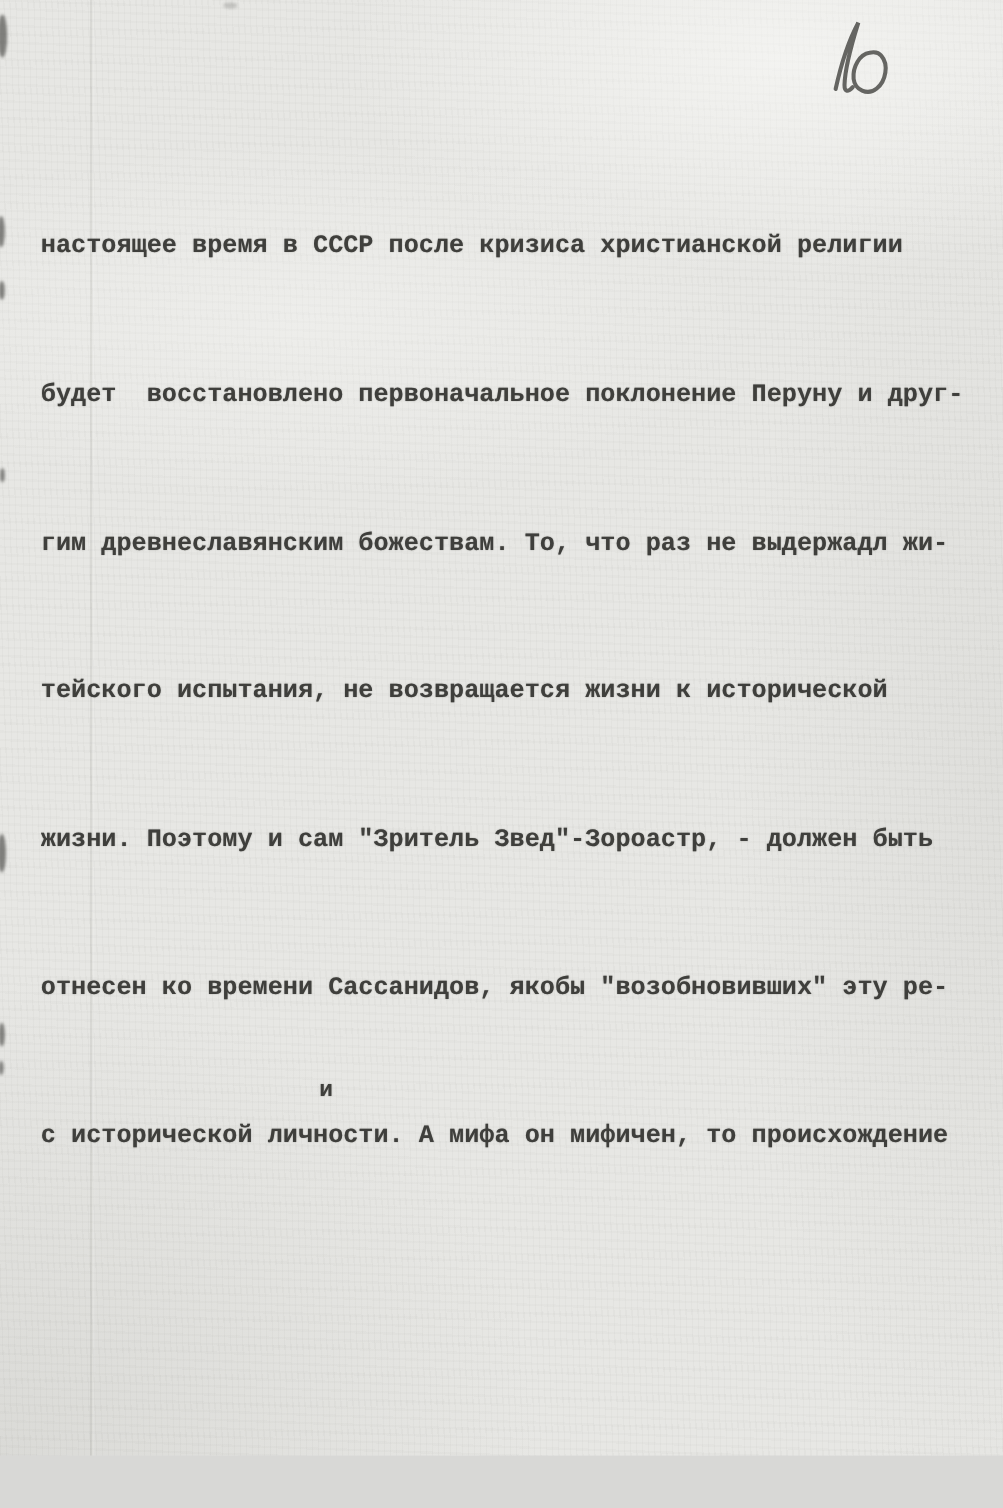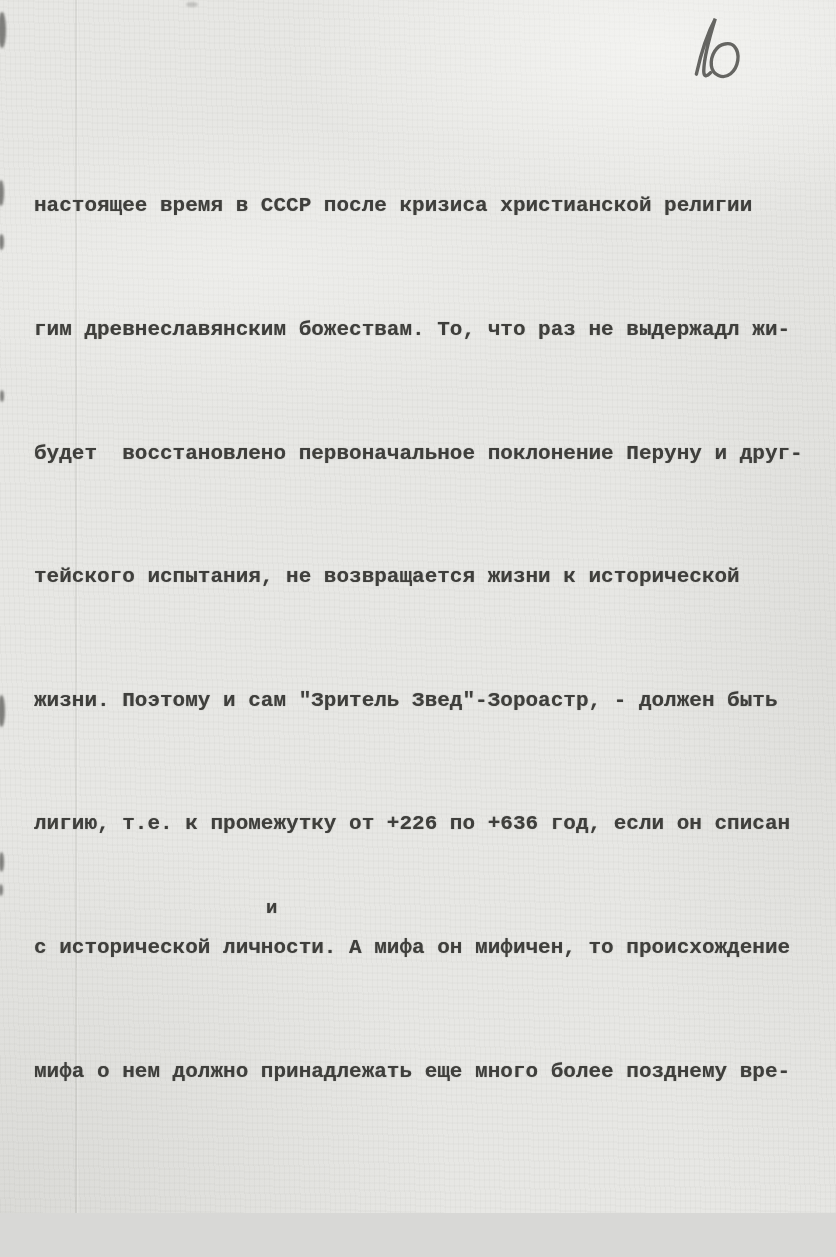--- a/index.html
+++ b/index.html
@@ -74,27 +74,26 @@
   <div class="smudge s7"></div>
   <div class="smudge s8"></div>
 
   <svg class="pagenum" viewBox="0 0 58 76" role="img" aria-label="10">
     <path d="M13 64 C15 46 19 24 26 7 C22 27 19 48 20 60 C20.5 65 23 66.5 27 61"></path>
     <path d="M38 31 C30 33 25 44 27 54 C29 63 40 67 47 60 C54 53 55 39 48 32.5 C45 29.5 41 30 38 31 Z"></path>
   </svg>
 
   <div class="textblock">
     <div class="ln">настоящее время в СССР после кризиса христианской религии</div>
+    <div class="ln">будет  восстановлено первоначальное поклонение Перуну и друг-</div>
     <div class="ln">гим древнеславянским божествам. То, что раз не выдержадл жи-</div>
-    <div class="ln">будет  восстановлено первоначальное поклонение Перуну и друг-</div>
     <div class="ln">тейского испытания, не возвращается жизни к исторической</div>
     <div class="ln">жизни. Поэтому и сам "Зритель Звед"-Зороастр, - должен быть</div>
-    <div class="ln">лигию, т.е. к промежутку от +226 по +636 год, если он списан</div>
+    <div class="ln">отнесен ко времени Сассанидов, якобы "возобновивших" эту ре-</div>
     <div class="ln">с исторической личности. А мифа он мифичен, то происхождение</div>
-    <div class="ln">мифа о нем должно принадлежать еще много более позднему вре-</div>
     
     
     
     
     
     
     
     
     
     

